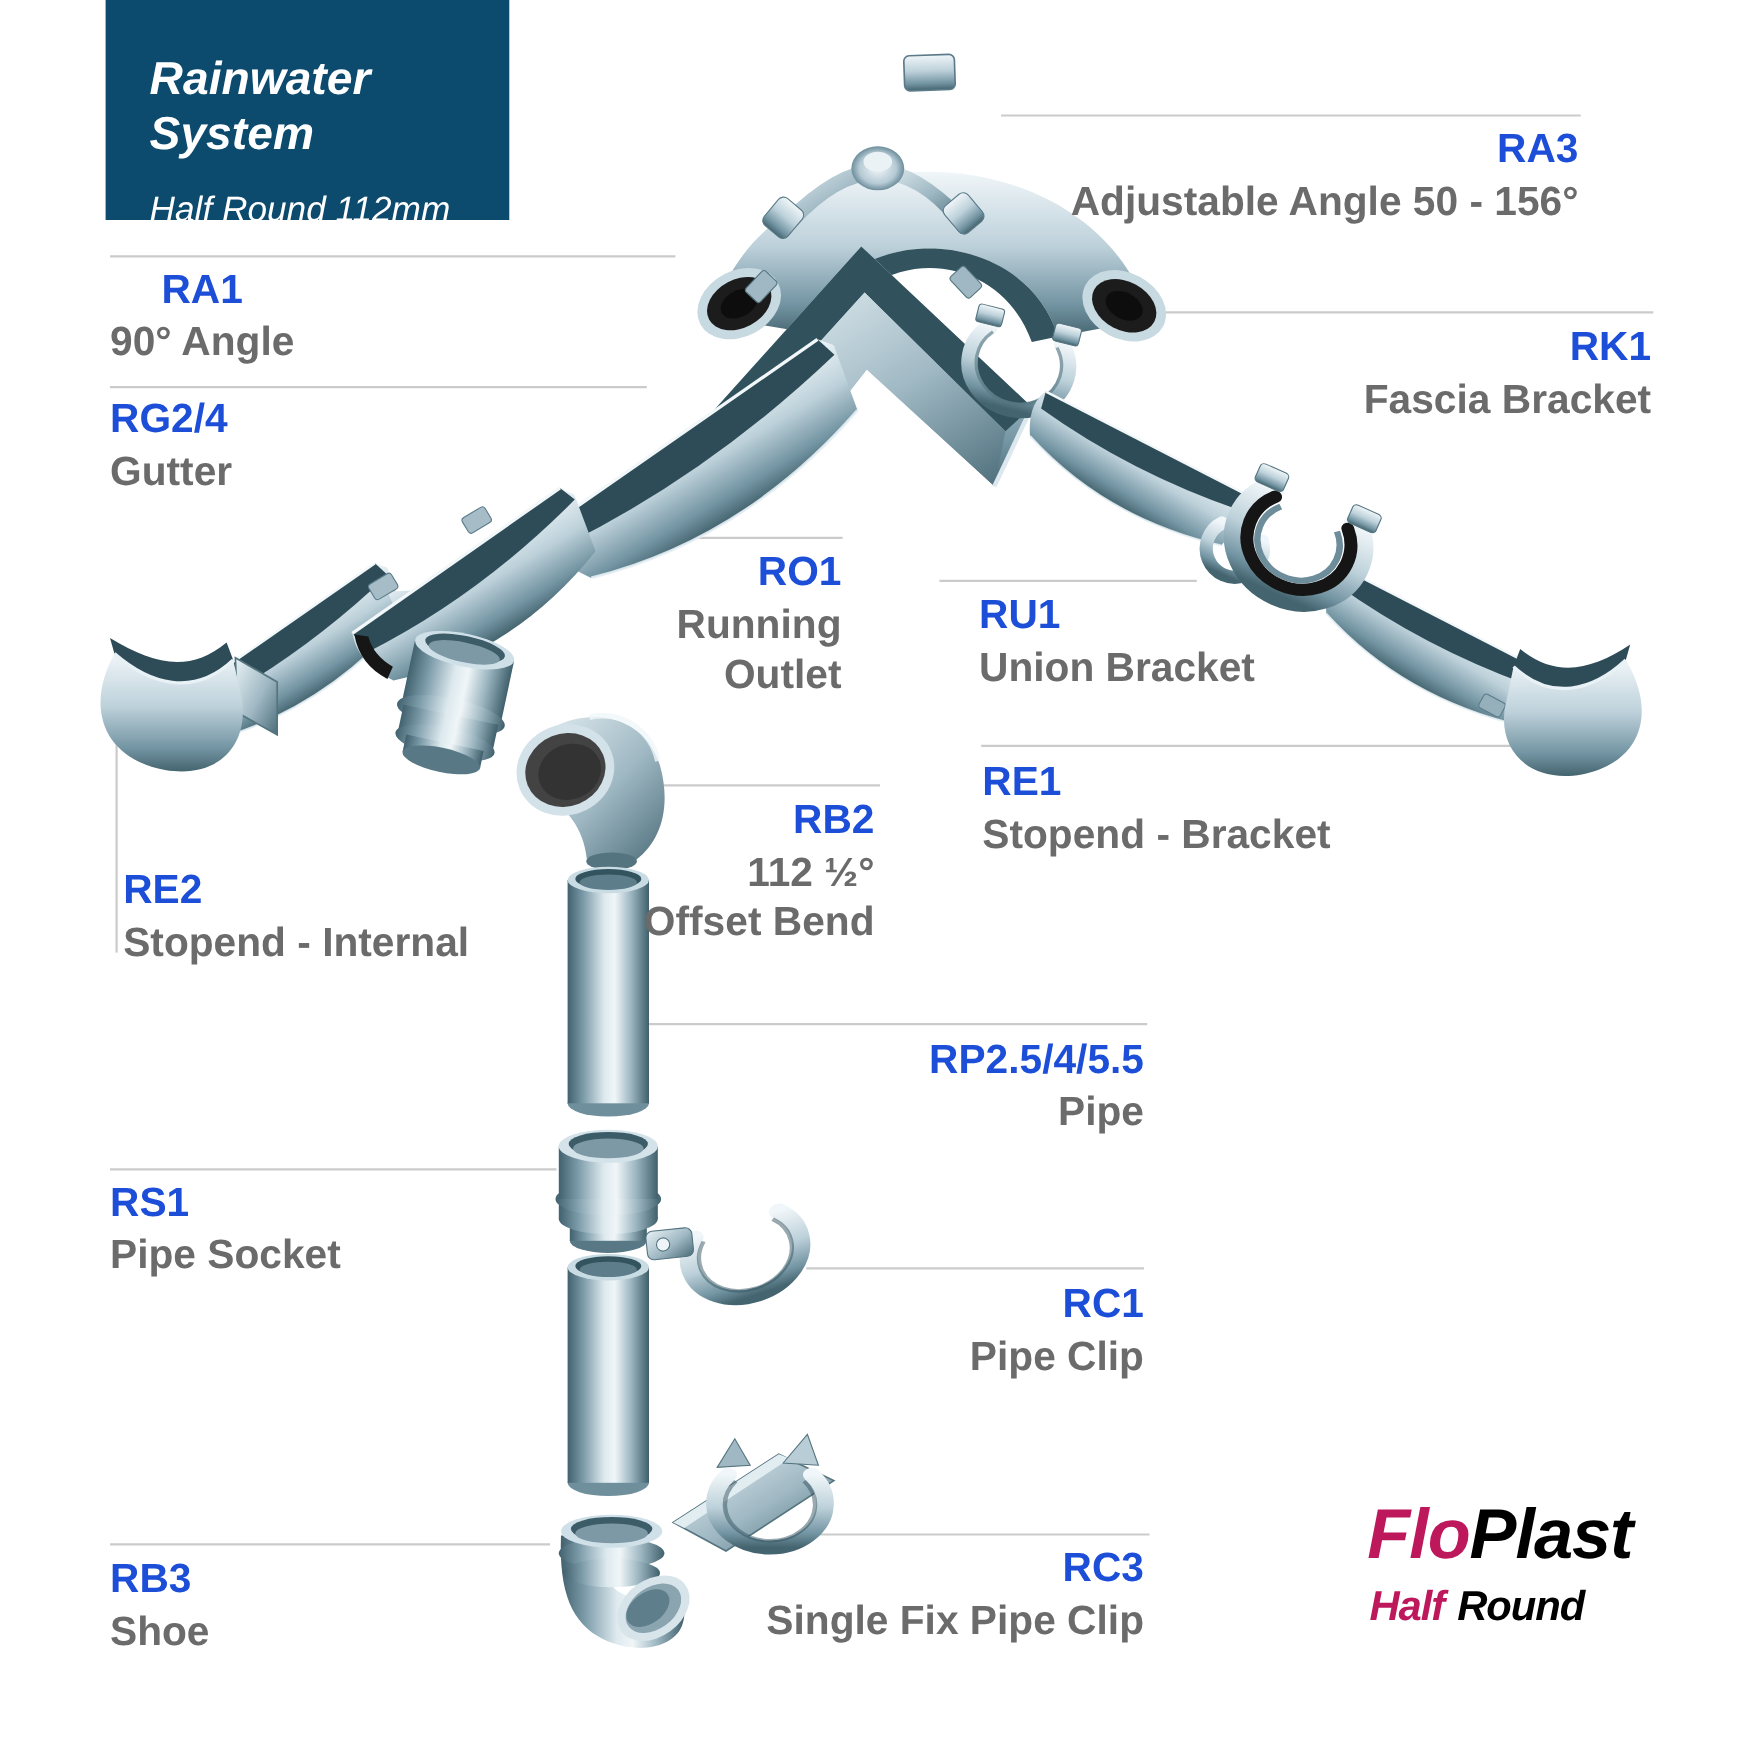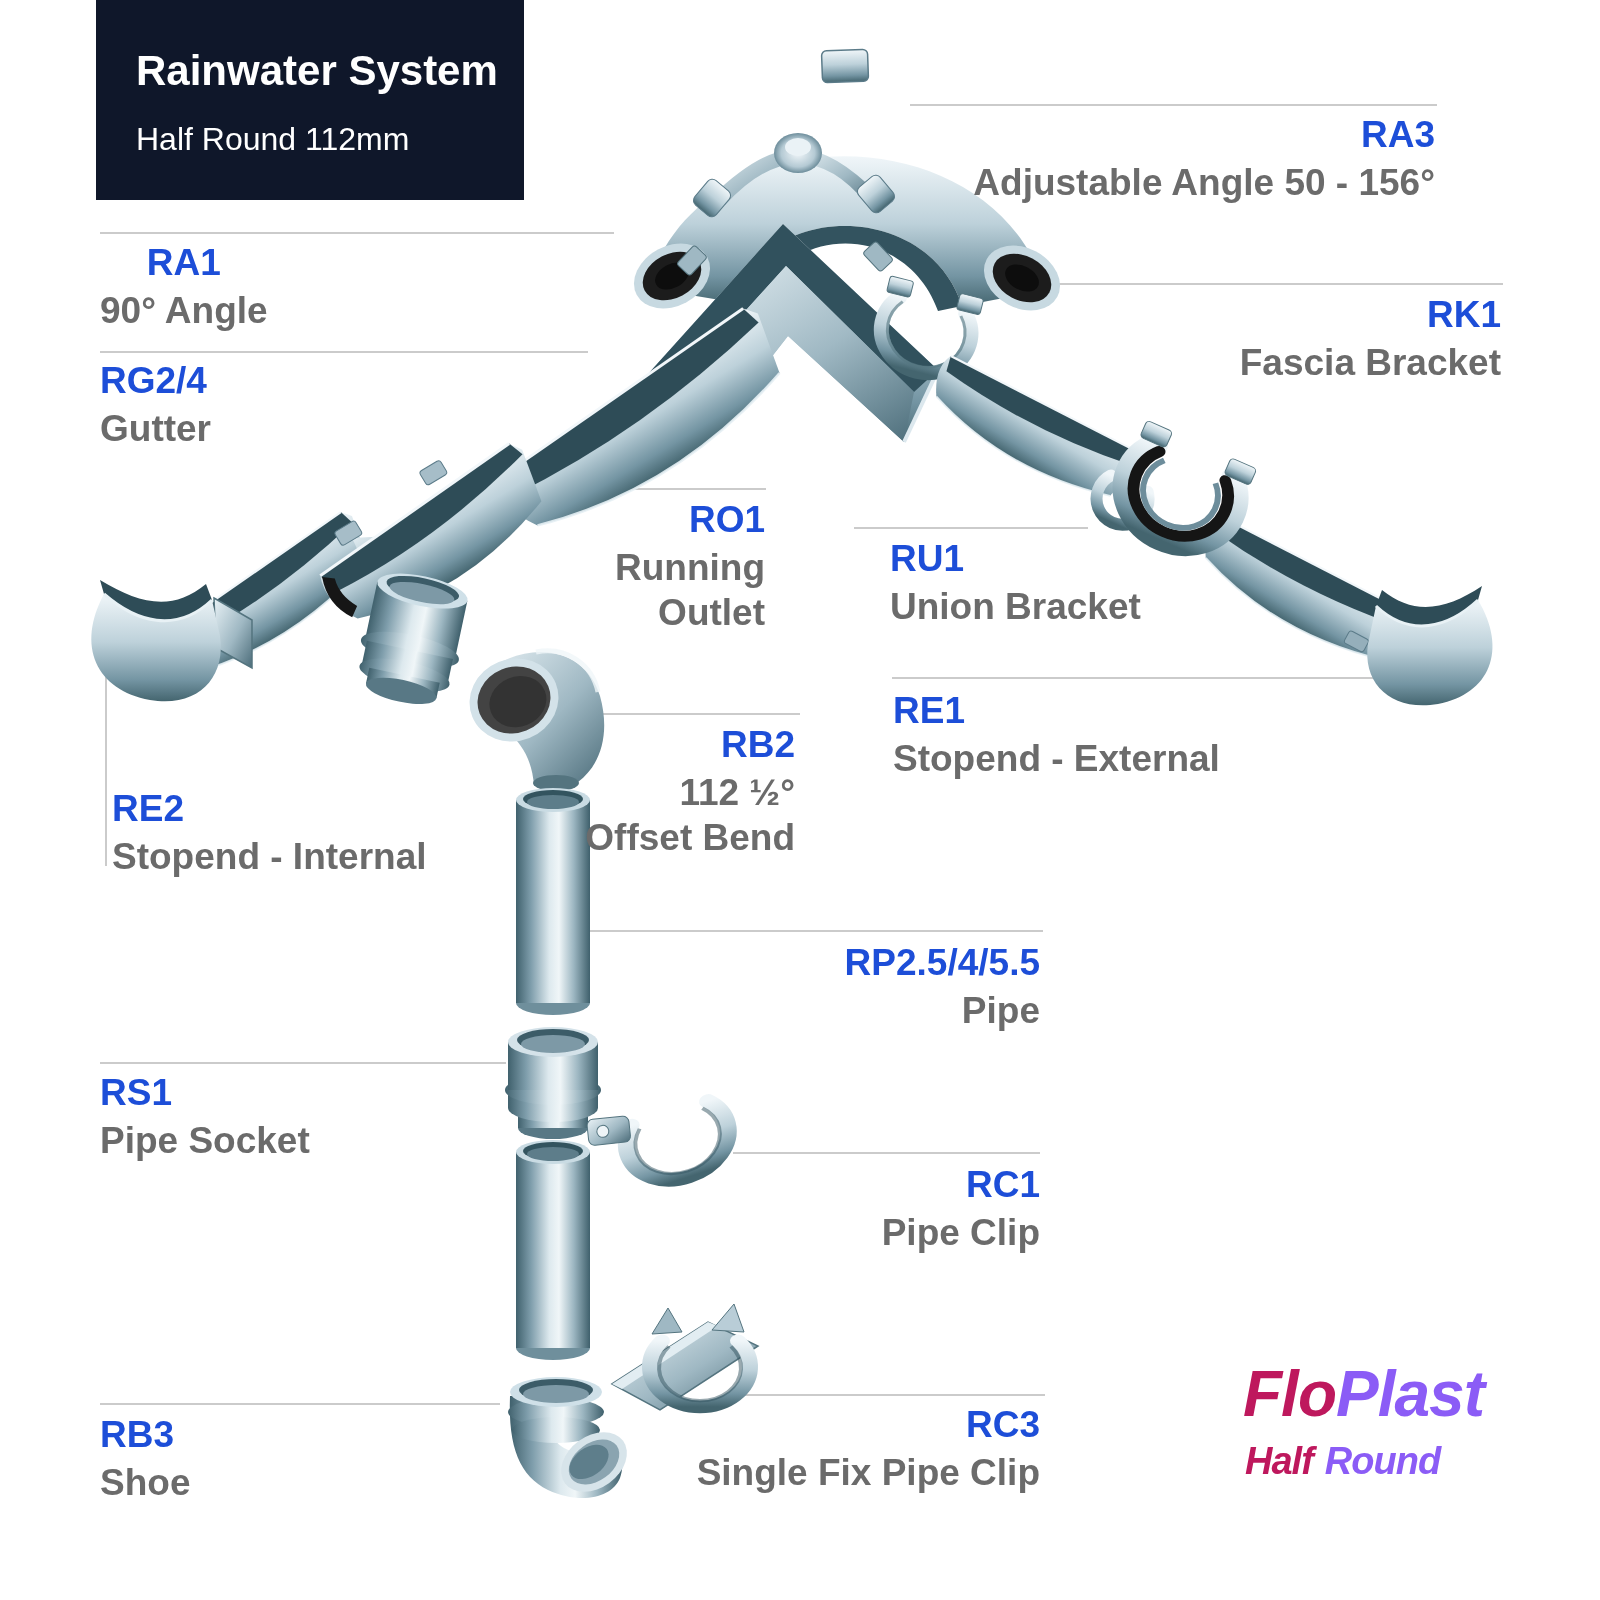--- a/index.html
+++ b/index.html
@@ -3,34 +3,34 @@
 <meta charset="utf-8">
 <style>
   html,body{margin:0;padding:0;}
   body{
     width:1600px;height:1600px;position:relative;background:#ffffff;
     font-family:"Liberation Sans", sans-serif;overflow:hidden;
   }
   #stage{position:absolute;left:0;top:0;width:1600px;height:1600px;}
   svg.art{position:absolute;left:0;top:0;}
   .header-box{
-    position:absolute;left:96px;top:0;width:428px;height:200px;
-    background:#0f172a;box-sizing:border-box;padding:46px 0 0 40px;
+    position:absolute;left:96px;top:0;width:367px;height:200px;
+    background:#0c4a6e;box-sizing:border-box;padding:46px 0 0 40px;font-style:italic;
   }
   .header-title{font-size:42px;font-weight:700;color:#ffffff;line-height:1.2;}
   .header-sub{font-size:32px;font-weight:400;color:#ffffff;line-height:1.2;margin-top:24px;}
   .part-label{position:absolute;line-height:1.22;}
   .part-label .code{font-size:37px;font-weight:700;color:#1d4ed8;}
   .part-label .pname{font-size:37px;font-weight:700;color:#6b6b6b;margin-top:3px;}
   .alignR{text-align:right;}
   .logo{position:absolute;left:1243px;top:1362px;font-style:italic;letter-spacing:-1px;}
   .logo-line1{font-size:64px;font-weight:700;line-height:1.0;}
   .logo-line2{font-size:38px;font-weight:700;line-height:1.0;margin-top:16px;margin-left:2px;}
   .navy{color:#be185d;}
-  .teal{color:#8b5cf6;margin-top:36px;}
+  .teal{color:#000000;margin-top:36px;}
   .sp{display:inline-block;width:12px;}
 </style>
 </head>
 <body>
 
 <div id="stage">
 
 <svg class="art" width="1600" height="1600" viewBox="0 0 1600 1600">
   <defs>
     <linearGradient id="gv" x1="0" y1="0" x2="0" y2="1">
@@ -313,21 +313,21 @@
   <div class="pname">Running Outlet</div>
 </div>
 
 <div class="part-label" style="left:890px;top:536px;">
   <div class="code">RU1</div>
   <div class="pname">Union Bracket</div>
 </div>
 
 <div class="part-label" style="left:893px;top:688px;">
   <div class="code">RE1</div>
-  <div class="pname">Stopend - External</div>
+  <div class="pname">Stopend - Bracket</div>
 </div>
 
 <div class="part-label alignR" style="right:805px;top:722px;width:228px;">
   <div class="code">RB2</div>
   <div class="pname">112 ½° Offset Bend</div>
 </div>
 
 <div class="part-label" style="left:112px;top:786px;">
   <div class="code">RE2</div>
   <div class="pname">Stopend - Internal</div>

